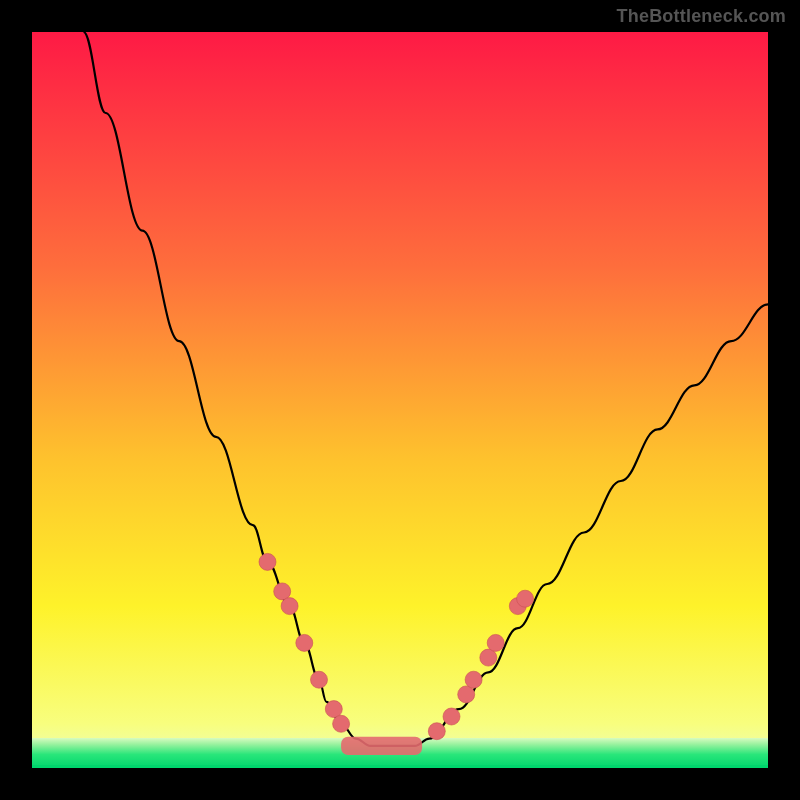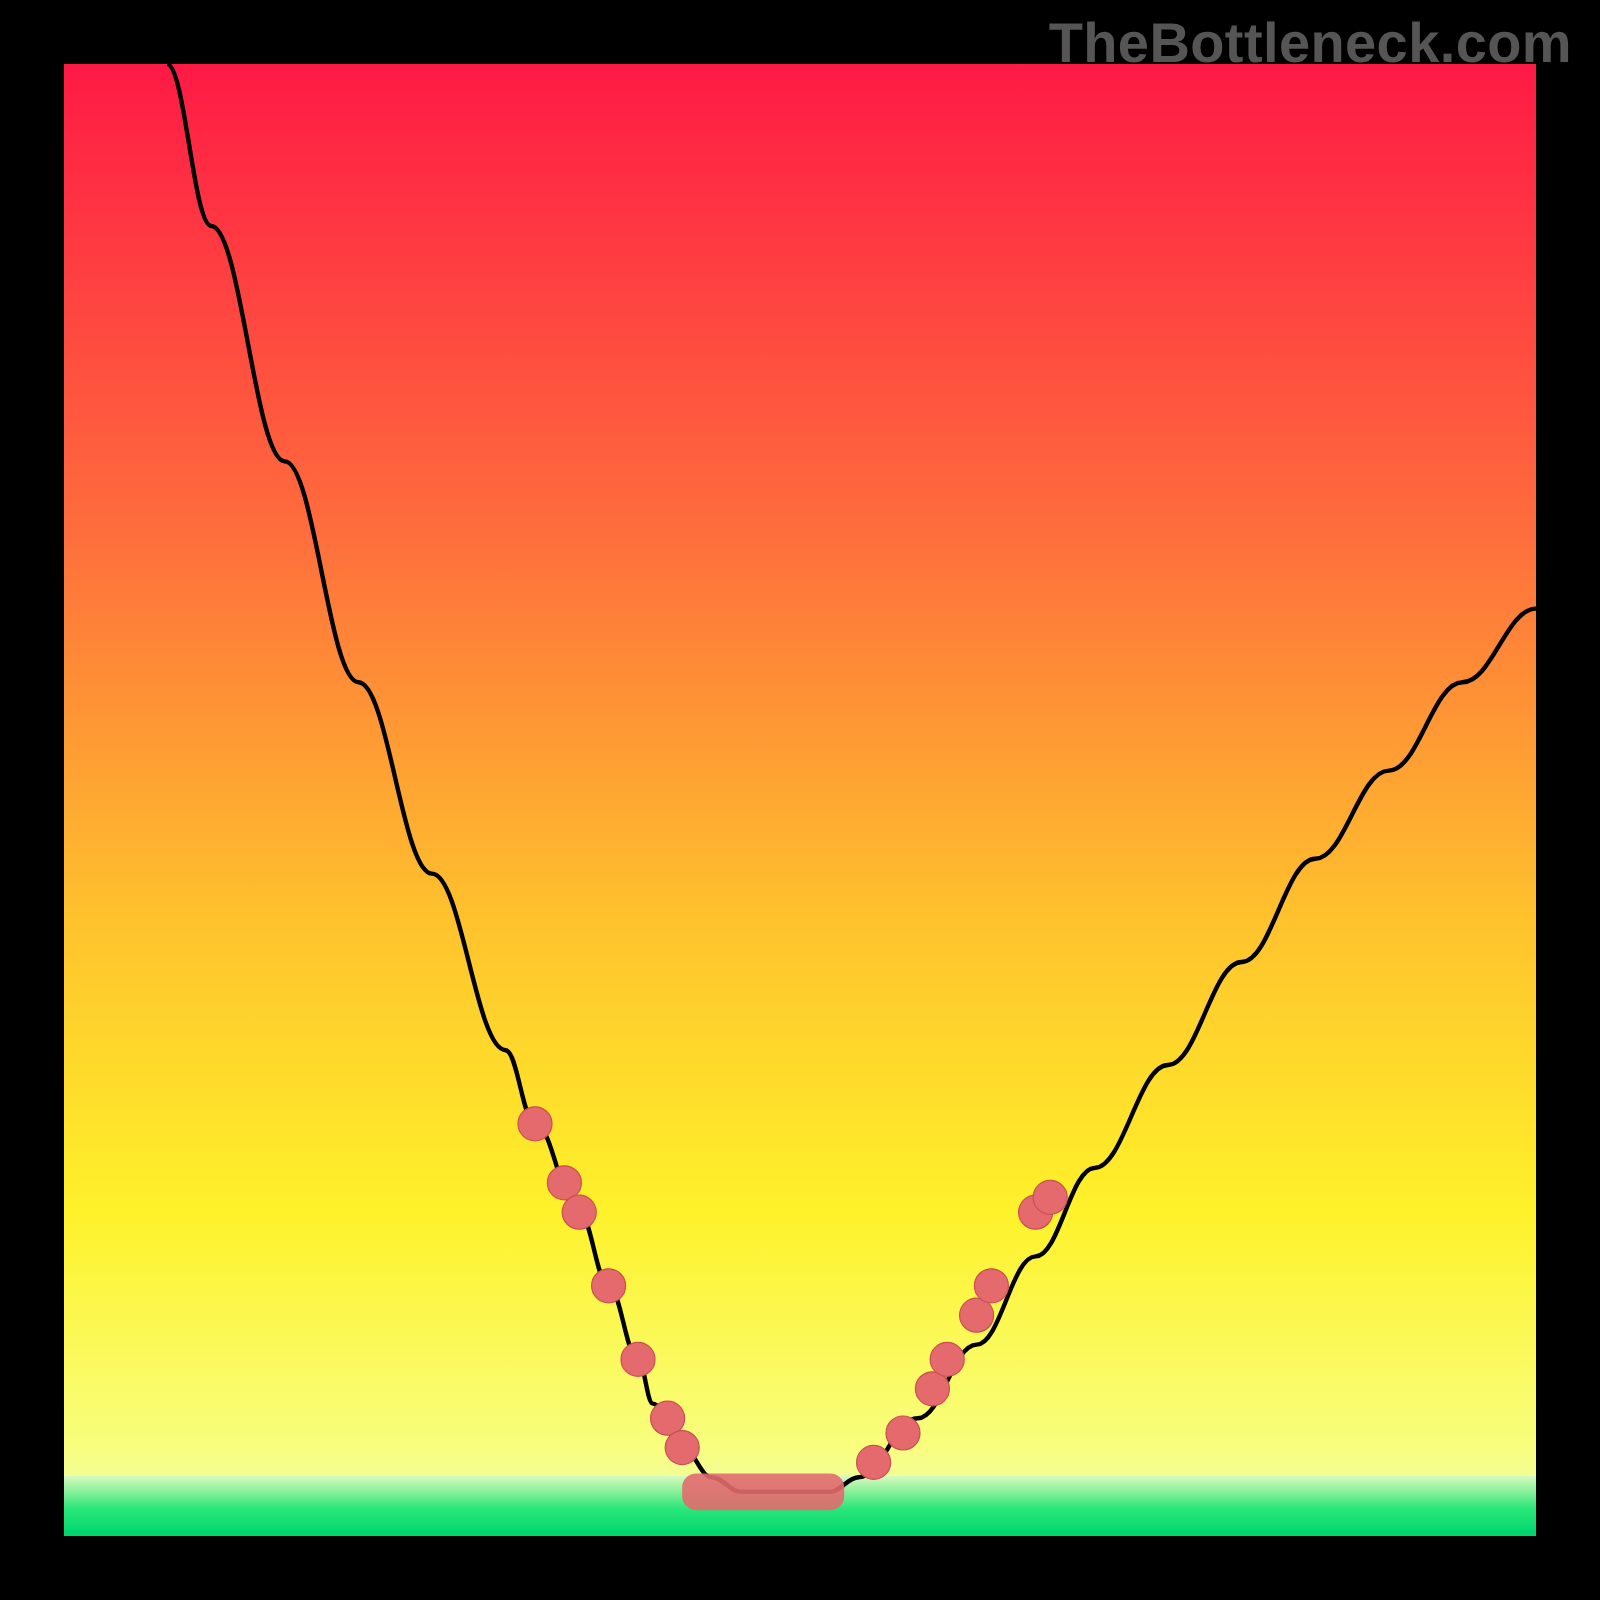--- a/index.html
+++ b/index.html
@@ -23,21 +23,21 @@
     top: 32px;
     width: 736px;
     height: 736px;
     overflow: hidden;
   }
   .attribution {
     position: absolute;
     top: 6px;
     right: 14px;
     color: #555;
-    font-size: 28px;
+    font-size: 18px;
     font-weight: 600;
     letter-spacing: 0.2px;
     z-index: 20;
     font-family: Arial, Helvetica, sans-serif;
     text-align: center;
   }
   .gradient-bg {
     position: absolute;
     inset: 0;
   }

